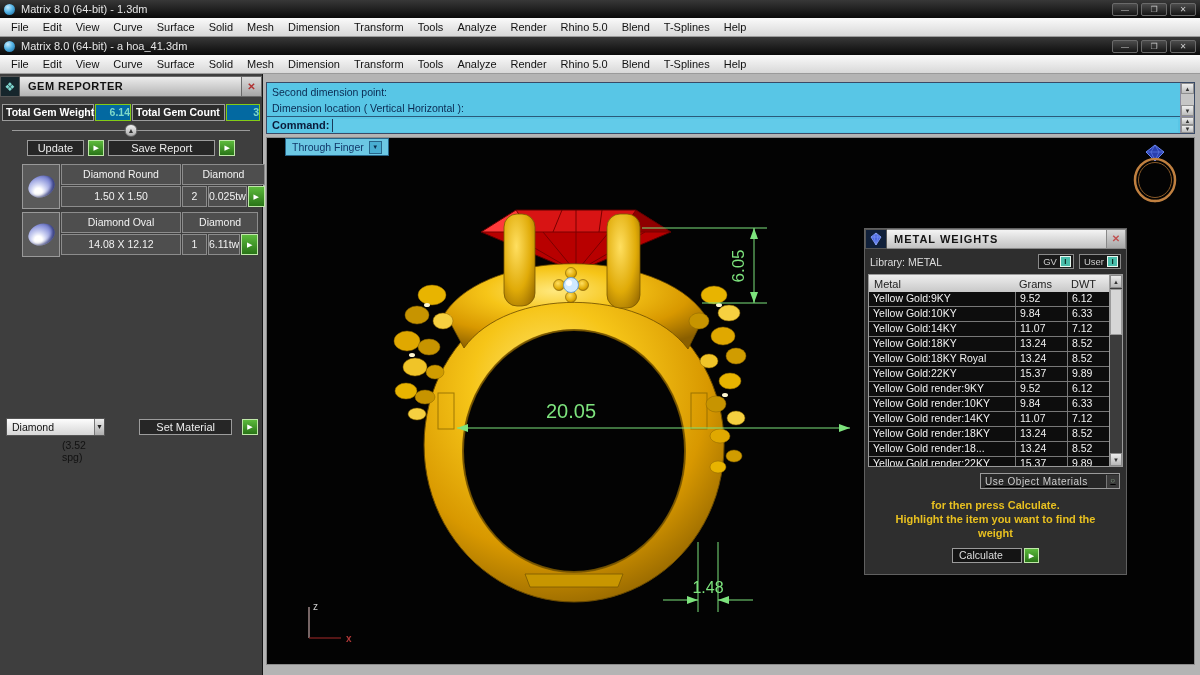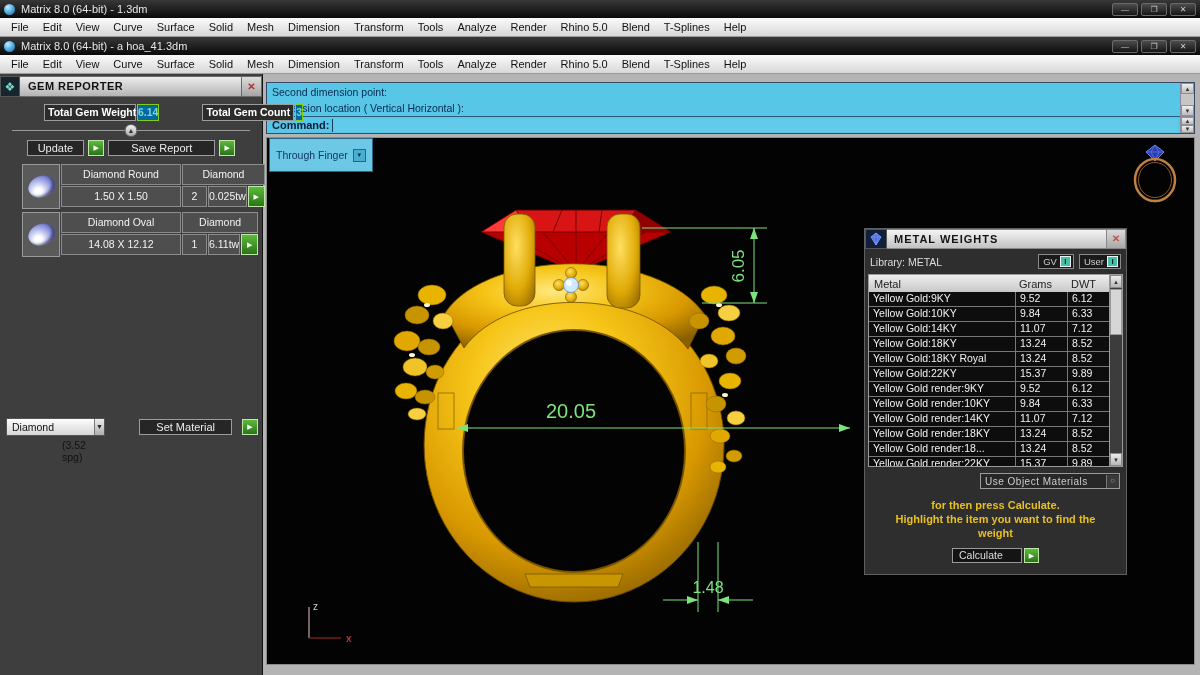--- a/index.html
+++ b/index.html
@@ -33,21 +33,21 @@
   .gr-icon { width:20px; background:#16262c; color:#7fd8d0; font-size:12px; text-align:center;
              line-height:21px; border:1px solid #555; }
   .gr-title { flex:1; background:linear-gradient(#ececec,#b4b4b4); border:1px solid #6a6a6a;
               border-left:none; color:#111; font-weight:bold; letter-spacing:.5px;
               padding-left:8px; line-height:19px; }
   .gr-close { width:20px; background:linear-gradient(#dcdcdc,#a6a6a6); border:1px solid #6a6a6a;
               border-left:none; color:#b03030; font-weight:bold; text-align:center;
               line-height:19px; font-size:10px; }
   .totals-row { display:flex; margin:7px 2px 0 2px; height:17px; gap:1px; }
   .tot-label { background:#2c2c2c; border:1px solid #9c9c9c; color:#fff; font-weight:bold;
-               font-size:10.5px; line-height:15px; padding:0 3px; white-space:nowrap;margin-left:42px; }
+               font-size:10.5px; line-height:15px; padding:0 3px; white-space:nowrap; }
   .tot-val { background:#0369a1; border:1px solid #84cc16; color:#7fd8c8; font-weight:bold;
              text-align:right; line-height:15px; font-size:10.5px; }
   .w92{width:92px;} .w36{width:36px;} .w93{width:93px;} .wfx{flex:1;}
   .divider-row { position:relative; height:13px; margin:3px 12px 0 12px; }
   .divider-row::before { content:""; position:absolute; left:0; right:0; top:6px;
                          border-top:1px solid #9a9a9a; }
   .div-circ { position:absolute; left:50%; top:0; transform:translateX(-50%);
               width:13px; height:13px; border-radius:50%;
               background:linear-gradient(#f2f2f2,#ababab); border:1px solid #666;
               color:#333; font-size:7px; line-height:11px; text-align:center; }
@@ -94,21 +94,21 @@
   .cmd-scroll { width:14px; background:#c6c6c6; border-left:1px solid #8a8aa0;
                 display:flex; flex-direction:column; }
   .sc-btn { height:11px; font-size:6px; color:#333; text-align:center; line-height:10px;
             background:linear-gradient(#efefef,#bdbdbd); border:1px solid #909090; }
   .sc-fill { flex:1; }
   .sc-spin { height:17px; border-top:1px solid #8a8aa0; display:flex; flex-direction:column; }
   .sc-spin .sc-btn { height:8px; line-height:7px; }
 
   .view-stack { flex:1; margin-top:3px; background:#030303; border:1px solid #8c8c8c;
                 position:relative; overflow:hidden; }
-  .tab-row { position:absolute; top:0; left:2px; height:34px; display:flex; z-index:6; }
+  .tab-row { position:absolute; top:0; left:18px; height:18px; display:flex; z-index:6; }
   .tf-tab { background:#6cc8e4; border:1px solid #27658a; color:#12386a; font-size:10.5px;
             padding:0 6px; display:flex; align-items:center; gap:5px; }
   .tf-dd { width:13px; height:13px; background:#49aed2; border:1px solid #27658a;
            font-size:6px; line-height:11px; text-align:center; color:#0a2a4a; }
   .scene { position:absolute; left:0; top:17px; width:926px; height:509px; }
 
   .ring-logo { position:absolute; top:5px; right:12px; width:54px; height:60px; z-index:5; }
 
   
   .mw-panel { position:absolute; left:597px; top:90px; width:263px; background:#2e2e2e;
@@ -141,21 +141,21 @@
   .c-metal { width:147px; padding-left:4px; border-right:1px solid #787878;
              white-space:nowrap; overflow:hidden; }
   .c-grams { width:52px; padding-left:4px; border-right:1px solid #787878; }
   .c-dwt { flex:1; padding-left:4px; }
   .mw-scroll { width:13px; background:#3c3c3c; border-left:1px solid #9a9a9a;
                display:flex; flex-direction:column; }
   .sb-btn { height:13px; background:linear-gradient(#ececec,#b8b8b8); border:1px solid #8a8a8a;
             font-size:6px; color:#333; line-height:12px; text-align:center; }
   .sb-thumb { height:46px; background:#d6d6d6; border:1px solid #9a9a9a; margin:1px 0; }
   .sb-fill { flex:1; }
-  .mw-uom-row { display:flex; justify-content:flex-end; padding:6px 6px 2px 0; }
+  .mw-uom-row { display:flex; justify-content:flex-end; padding:6px 6px 2px 0;text-decoration:underline; }
   .uom-dd { width:140px; height:16px; background:#272727; border:1px solid #9a9a9a;
             color:#cccccc; font-size:10px; display:flex; align-items:center;
             padding-left:4px; letter-spacing:.5px; }
   .uom-ind { margin-left:auto; width:13px; height:13px; background:#3a3a3a;
              border-left:1px solid #777; color:#8fae8f; font-size:8px; line-height:12px;
              text-align:center; }
   .mw-instr { color:#e8c020; font-weight:bold; font-size:11px; text-align:center;
               padding:7px 12px 2px 12px; line-height:14px; }
   .mw-calc-row { display:flex; justify-content:center; align-items:center; gap:2px;
                  padding:6px 0 11px 0; }

